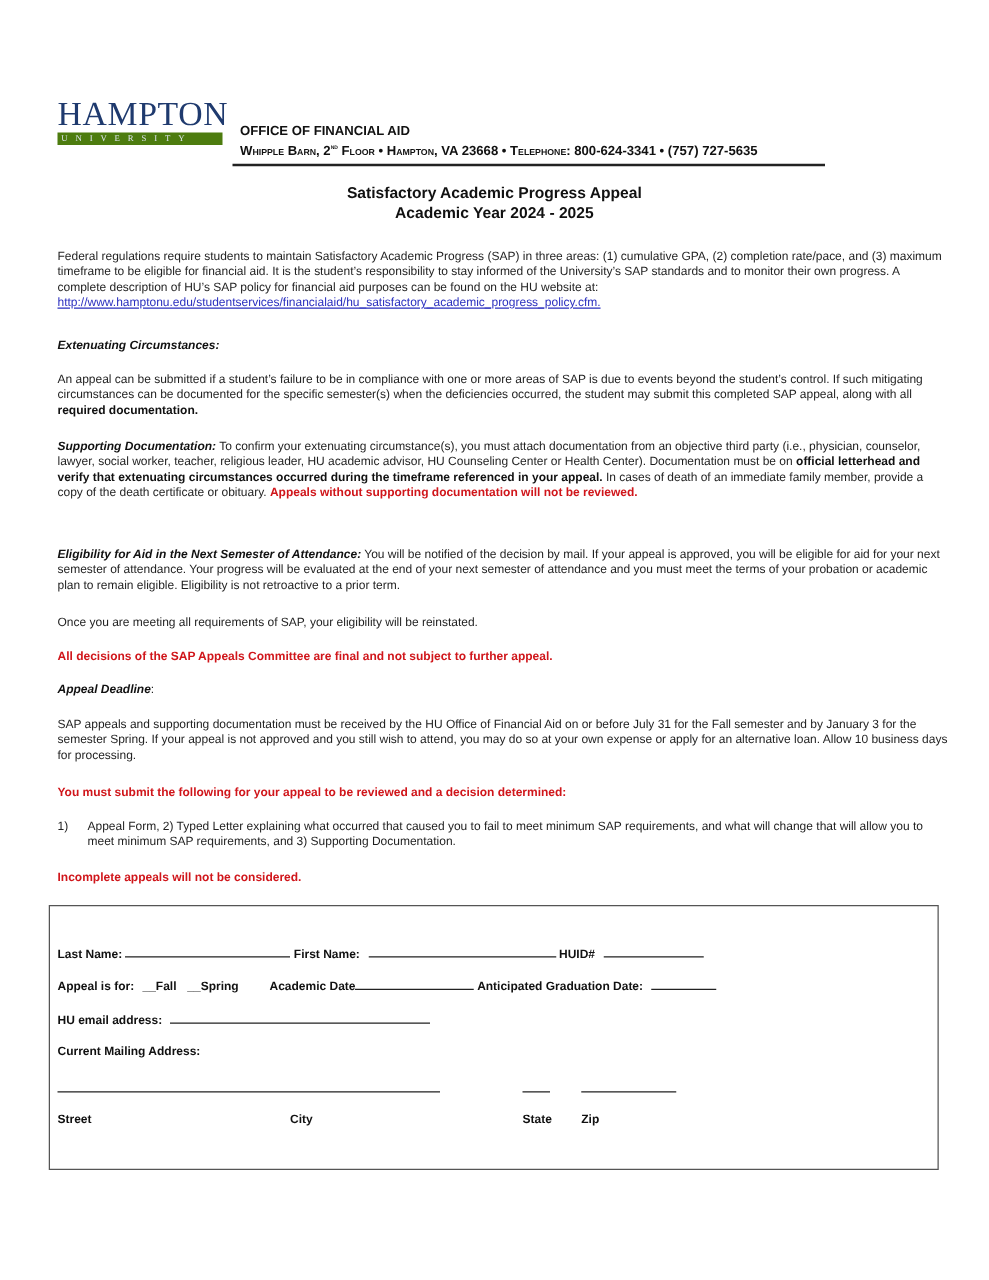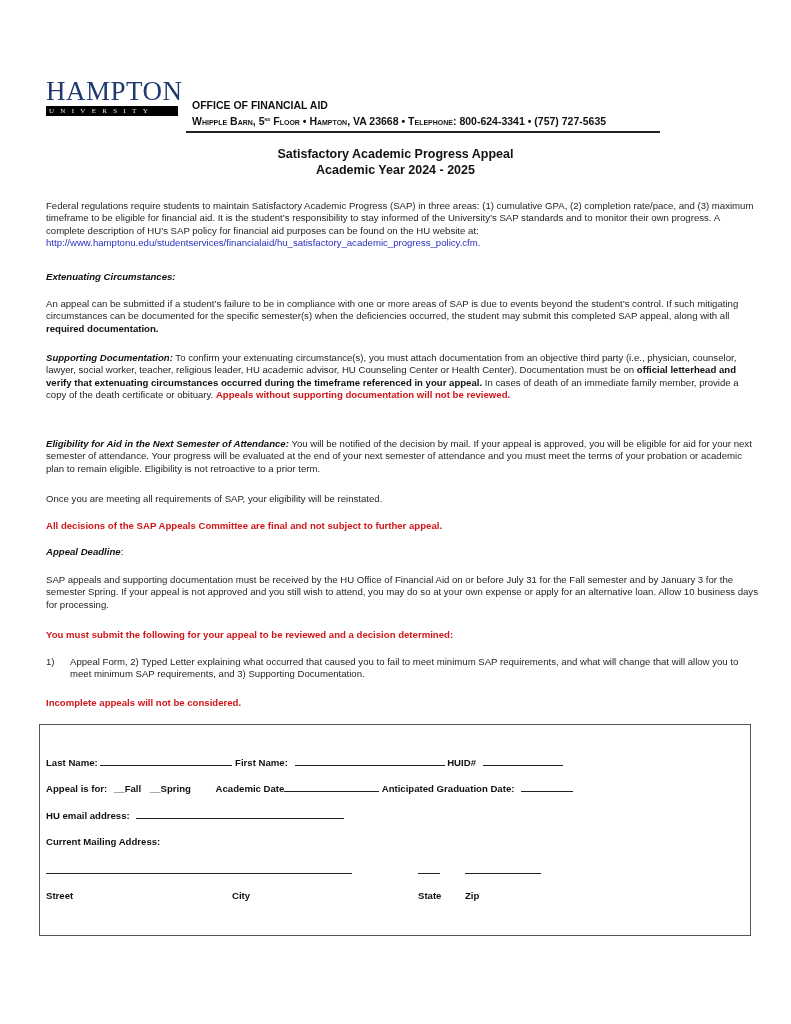--- a/index.html
+++ b/index.html
@@ -4,38 +4,38 @@
 <style>
   html, body { margin: 0; padding: 0; background: #ffffff; }
   body { width: 791px; height: 1024px; position: relative; overflow: hidden;
          font-family: "Liberation Sans", sans-serif; color: #1a1a1a; }
   .page { position: absolute; left: 0; top: 0; width: 791px; height: 776px; }
 
   
   .logo { position: absolute; left: 46px; top: 78px; width: 132px; }
   .logo-word { font-family: "Liberation Serif", serif; font-size: 27px; color: #1f3a6e;
                letter-spacing: 0.5px; line-height: 26px; display: block; }
-  .logo-bar { display: block; margin-top: 2px; background: #000000; color: #dfe6f2;
+  .logo-bar { display: block; margin-top: 2px; background: #4d7c0f; color: #dfe6f2;
               font-family: "Liberation Serif", serif; font-size: 7px; letter-spacing: 6.3px;
               line-height: 10px; height: 10px; padding-left: 3px; white-space: nowrap; overflow: hidden; }
   .office { position: absolute; left: 192px; top: 99px; font-size: 10.5px; font-weight: bold; color: #111; }
   .address { position: absolute; left: 192px; top: 115px; font-size: 10.5px; font-weight: bold; color: #111;
              font-variant: small-caps; white-space: nowrap; }
   .address sup { font-size: 6px; }
   .header-rule { position: absolute; left: 186px; top: 131px; width: 474px; height: 2px; background: #222; }
 
   
   .title { position: absolute; left: 0; width: 791px; text-align: center; font-weight: bold; font-size: 12.5px; color: #111; }
   .title.t1 { top: 147px; }
   .title.t2 { top: 163px; }
 
   
   .para { position: absolute; left: 46px; width: 712px; font-size: 9.6px; line-height: 12.4px; color: #1e1e1e; }
   .para b { color: #111; }
-  .link { color: #2a2fbf; }
+  .link { color: #2a2fbf; text-decoration: underline; }
   .red { color: #d0161b; font-weight: bold; }
   .italic-head { font-weight: bold; font-style: italic; color: #111; }
 
   .p1 { top: 200px; }
   .p2 { top: 271px; }
   .p3 { top: 298px; }
   .p4 { top: 352px; }
   .p5 { top: 438px; }
   .p6 { top: 493px; }
   .p7 { top: 520px; }
@@ -62,21 +62,21 @@
 </head>
 <body>
 
 <div class="page">
 
   <div class="logo">
     <span class="logo-word">HAMPTON</span>
     <span class="logo-bar">UNIVERSITY</span>
   </div>
   <div class="office">OFFICE OF FINANCIAL AID</div>
-  <div class="address"><span>Whipple Barn, 5</span><sup>nd</sup><span> Floor • Hampton, VA 23668 • Telephone: 800-624-3341 • (757) 727-5635</span></div>
+  <div class="address"><span>Whipple Barn, 2</span><sup>nd</sup><span> Floor • Hampton, VA 23668 • Telephone: 800-624-3341 • (757) 727-5635</span></div>
   <div class="header-rule"></div>
 
   <div class="title t1">Satisfactory Academic Progress Appeal</div>
   <div class="title t2">Academic Year 2024 - 2025</div>
 
   <div class="para p1">
     <span>Federal regulations require students to maintain Satisfactory Academic Progress (SAP) in three areas: (1) cumulative GPA, (2) completion rate/pace, and (3) maximum timeframe to be eligible for financial aid.  It is the student’s responsibility to stay informed of the University’s SAP standards and to monitor their own progress.  A complete description of HU’s SAP policy for financial aid purposes can be found on the HU website at:</span><br>
     <span class="link">http://www.hamptonu.edu/studentservices/financialaid/hu_satisfactory_academic_progress_policy.cfm.</span>
   </div>
 

